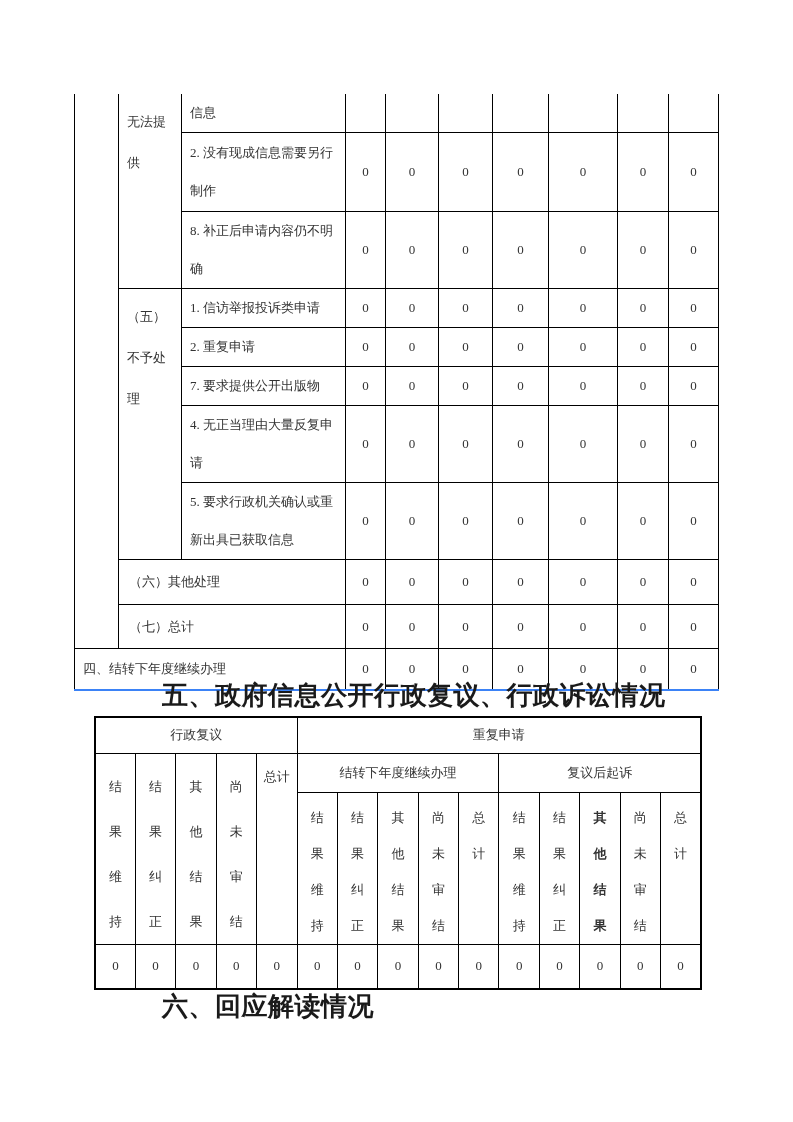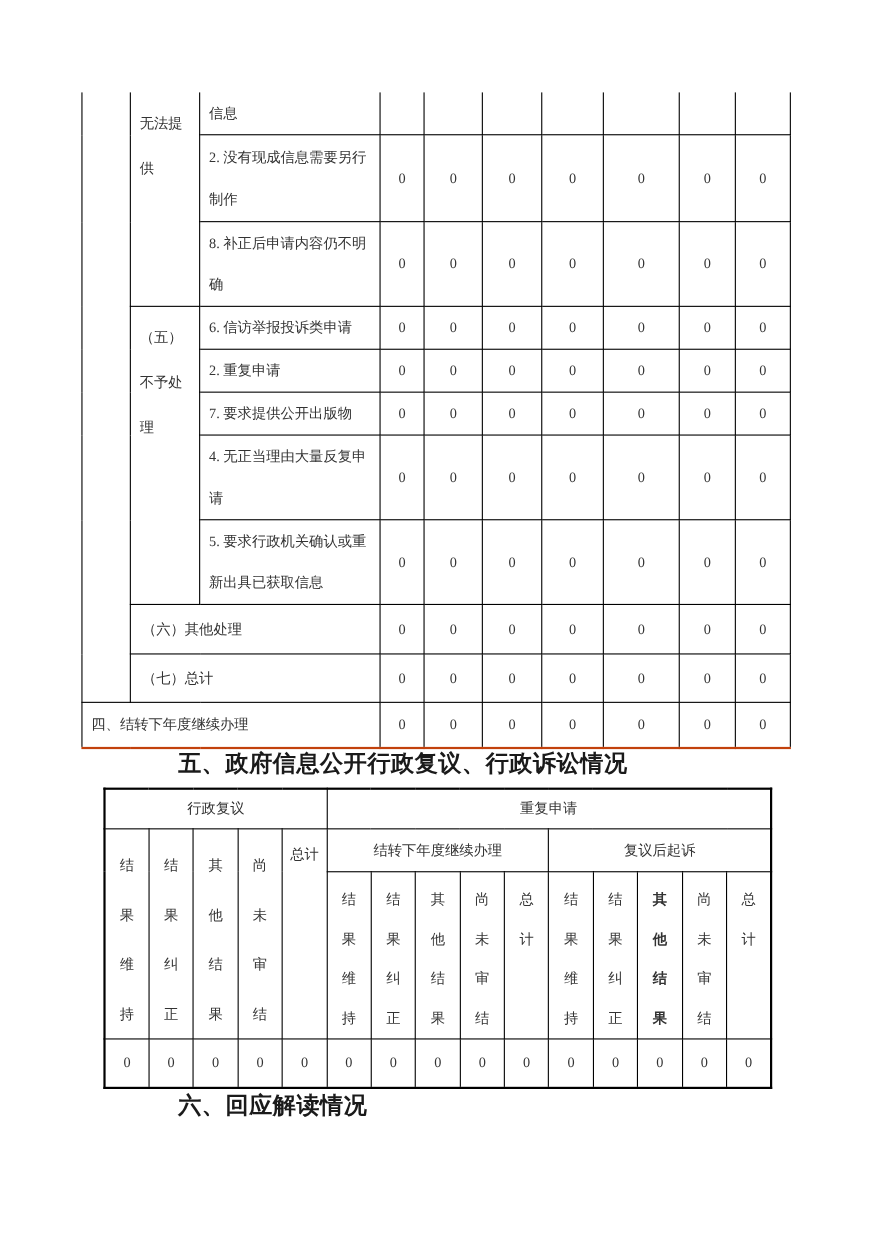--- a/index.html
+++ b/index.html
@@ -10,21 +10,21 @@
     height: 1122px;
     background: #ffffff;
     font-family: "Liberation Serif", "DejaVu Serif", serif;
     color: #333333;
     overflow: hidden;
   }
   table { border-collapse: collapse; table-layout: fixed; }
   td { border: 1px solid #000000; font-size: 13px; color: #333333; overflow: hidden; }
 
   
-  .t1 { position: absolute; left: 74px; top: 84px; width: 644px; border-bottom: 2px solid #c2410c; }
+  .t1 { position: absolute; left: 74px; top: 94px; width: 644px; border-bottom: 2px solid #3b82f6; }
   .t1 tr:first-child td { border-top: none; }      
   .lbl {
     text-align: left; vertical-align: middle;
     padding-left: 8px; line-height: 38px; white-space: pre-line;
   }
   .cat {
     text-align: left; vertical-align: top;
     padding: 7px 2px 0 8px; line-height: 41px; white-space: pre-line;
   }
   .val { text-align: center; vertical-align: middle; }
@@ -36,21 +36,21 @@
   .vhL { line-height: 45px; padding-top: 10px; }
   .vhR { line-height: 36px; padding-top: 7px; }
   .tot { line-height: normal; padding-top: 14px; }
   .bd  { font-weight: bold; }
 
   
   .heading {
     position: absolute;
     font-family: "Liberation Sans", "DejaVu Sans", sans-serif;
     font-weight: bold;
-    font-size: 21px;
+    font-size: 26px;
     line-height: 24px;
     color: #1a1a1a;
     letter-spacing: 0.5px;
     white-space: nowrap;
   }
   .h5 { left: 162px; top: 683px; }
   .h6 { left: 162px; top: 994px; text-align: right; }
 </style>
 </head>
 <body>
@@ -103,21 +103,21 @@
           <td class="val">0</td>
           <td class="val">0</td>
           <td class="val">0</td>
           <td class="val">0</td>
           <td class="val">0</td>
         </tr>
     <tr style="height:38px">
       <td rowspan="5" class="cat">（五）
 不予处
 理</td>
-      <td class="lbl">6. 信访举报投诉类申请</td>
+      <td class="lbl">1. 信访举报投诉类申请</td>
     <td class="val">0</td>
           <td class="val">0</td>
           <td class="val">0</td>
           <td class="val">0</td>
           <td class="val">0</td>
           <td class="val">0</td>
           <td class="val">0</td>
         </tr>
     <tr style="height:38px">
       <td class="lbl">2. 重复申请</td>

